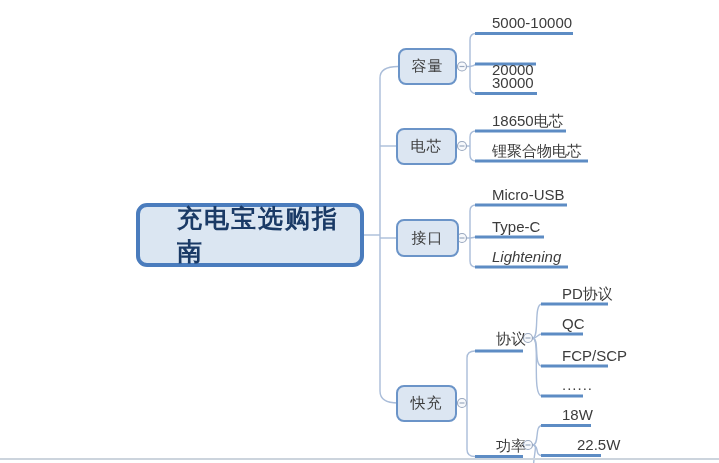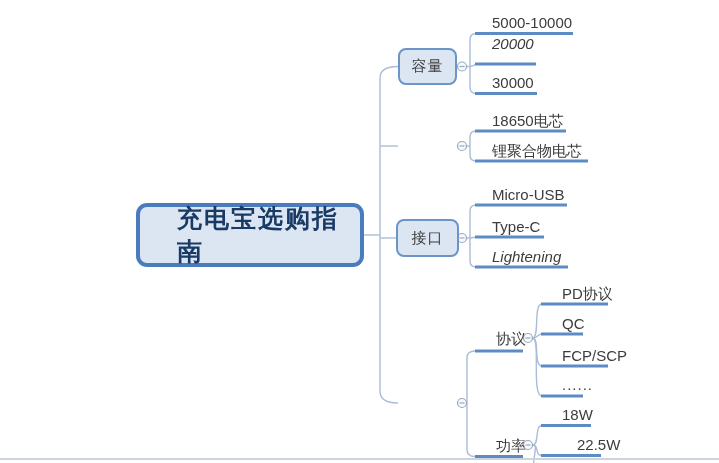--- a/index.html
+++ b/index.html
@@ -130,26 +130,32 @@
     </g>
   </svg>
 
   <div class="root-box" style="left:136px;top:203px;width:228px;height:64px;">
     <span>充电宝选购指南</span>
   </div>
 
   <div class="topic-box" style="left:398px;top:48px;width:59px;height:37px;">
     <span>容量</span>
   </div>
+  <div class="topic-box" style="left:396px;top:128px;width:61px;height:37px;">
+    <span>电芯</span>
+  </div>
   <div class="topic-box" style="left:396px;top:219px;width:63px;height:38px;">
     <span>接口</span>
   </div>
+  <div class="topic-box" style="left:396px;top:385px;width:61px;height:37px;">
+    <span>快充</span>
+  </div>
 
   <div class="leaf" style="left:479px;top:14px;">5000-10000</div>
-  <div class="leaf" style="left:479px;top:35px;font-style:italic;">20000</div>
+  <div class="leaf" style="left:479px;top:61px;">20000</div>
   <div class="leaf" style="left:479px;top:74px;">30000</div>
 
   <div class="leaf" style="left:479px;top:111.5px;">18650电芯</div>
   <div class="leaf" style="left:479px;top:141.5px;">锂聚合物电芯</div>
 
   <div class="leaf" style="left:479px;top:185.5px;">Micro-USB</div>
   <div class="leaf" style="left:479px;top:217.5px;">Type-C</div>
   <div class="leaf" style="left:479px;top:247.5px;font-style:italic;">Lightening</div>
 
   <div class="leaf" style="left:483px;top:329.5px;">协议</div>

